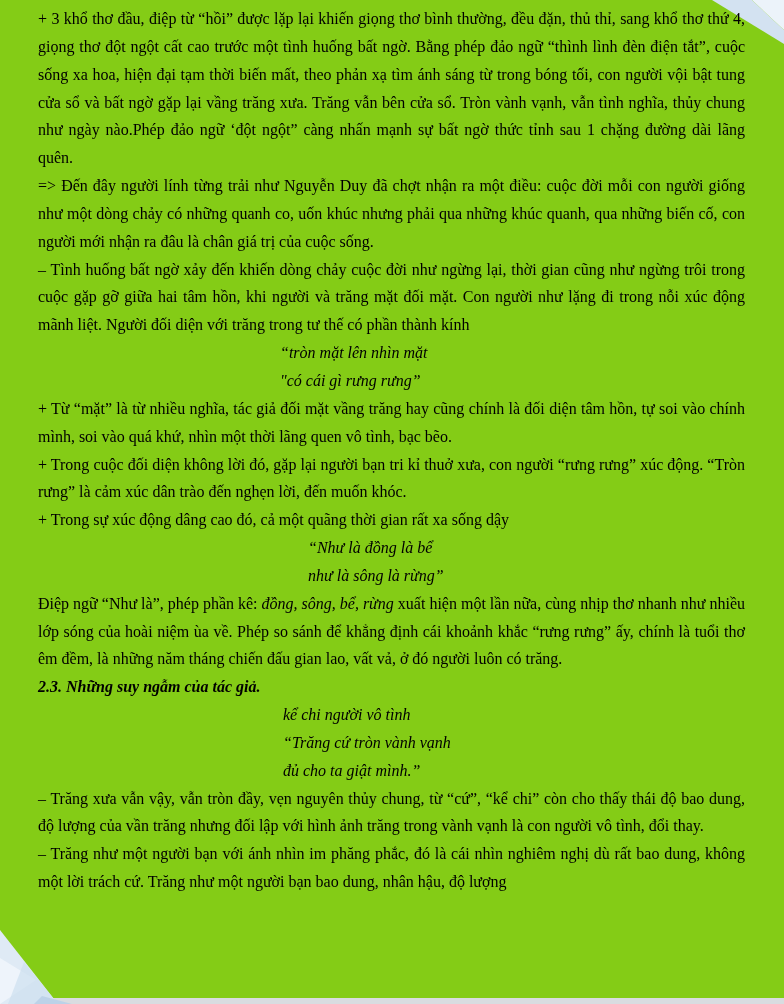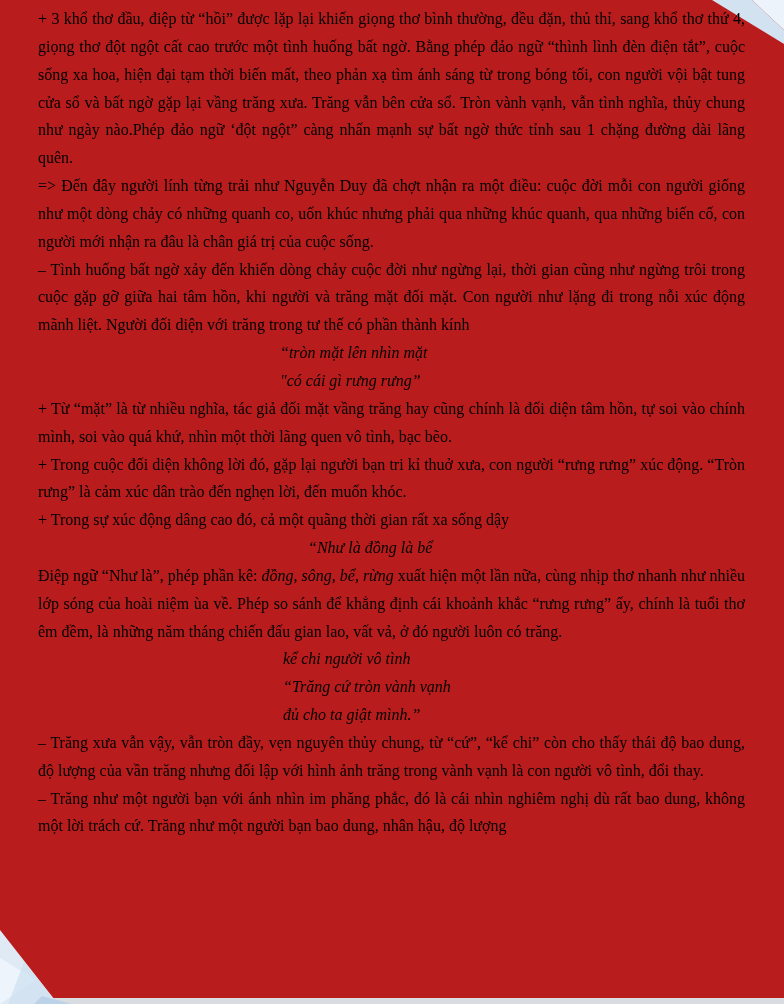--- a/index.html
+++ b/index.html
@@ -4,21 +4,21 @@
 <style>
   html, body {
     margin: 0;
     padding: 0;
     background: #ffffff;
   }
   .page {
     position: relative;
     width: 784px;
     height: 1004px;
-    background: #b91c1c;
+    background: #84cc16;
     overflow: hidden;
     font-family: "Liberation Serif", "DejaVu Serif", serif;
     font-size: 16px;
     line-height: 27.85px;
     color: #000000;
   }
   .content {
     position: relative;
     padding: 5px 39px 0 38px;
     z-index: 3;
@@ -98,27 +98,29 @@
     </div>
 
     <p class="para">+ Từ “mặt” là từ nhiều nghĩa, tác giả đối mặt vầng trăng hay cũng chính là đối diện tâm hồn, tự soi vào chính mình, soi vào quá khứ, nhìn một thời lãng quen vô tình, bạc bẽo.</p>
 
     <p class="para">+ Trong cuộc đối diện không lời đó, gặp lại người bạn tri kỉ thuở xưa, con người “rưng rưng” xúc động. “Tròn rưng” là cảm xúc dân trào đến nghẹn lời, đến muốn khóc.</p>
 
     <p class="para">+ Trong sự xúc động dâng cao đó, cả một quãng thời gian rất xa sống dậy</p>
 
     <div class="poem indent-b">
       <span class="poem-line">“Như là đồng là bể</span>
+      <span class="poem-line">như là sông là rừng”</span>
     </div>
 
     <p class="para">
       <span>Điệp ngữ “Như là”, phép phần kê: </span><span class="inline-italic">đồng, sông, bể, rừng</span><span> xuất hiện một lần nữa, cùng nhịp thơ nhanh như nhiều lớp sóng của hoài niệm ùa về. Phép so sánh để khẳng định cái khoảnh khắc “rưng rưng” ấy, chính là tuổi thơ êm đềm, là những năm tháng chiến đấu gian lao, vất vả, ở đó người luôn có trăng.</span>
     </p>
 
 
+    <p class="heading">2.3. Những suy ngẫm của tác giả.</p>
 
 
     <div class="poem indent-c">
       <span class="poem-line">kể chi người vô tình</span>
       <span class="poem-line">“Trăng cứ tròn vành vạnh</span>
       <span class="poem-line">đủ cho ta giật mình.”</span>
     </div>
 
     <p class="para">– Trăng xưa vẫn vậy, vẫn tròn đầy, vẹn nguyên thủy chung, từ “cứ”, “kể chi” còn cho thấy thái độ bao dung, độ lượng của vần trăng nhưng đối lập với hình ảnh trăng trong vành vạnh là con người vô tình, đổi thay.</p>
 

